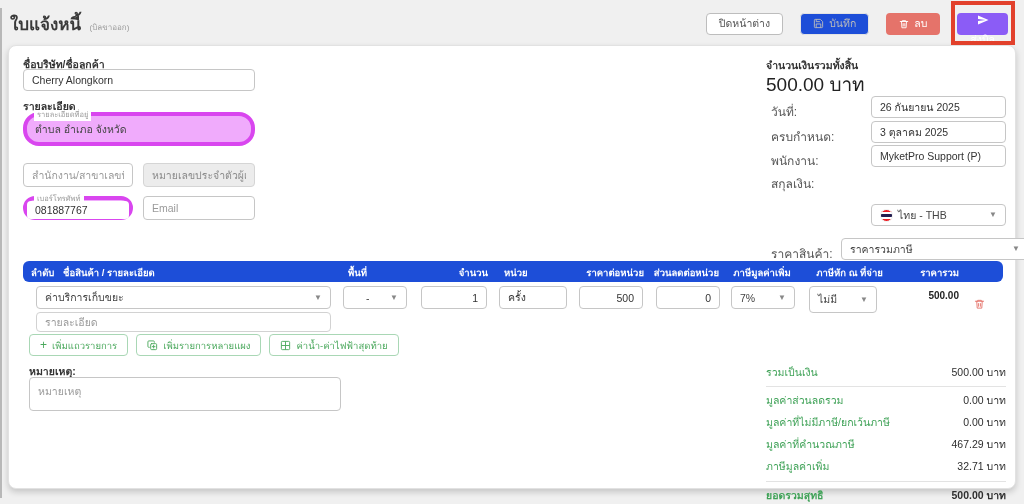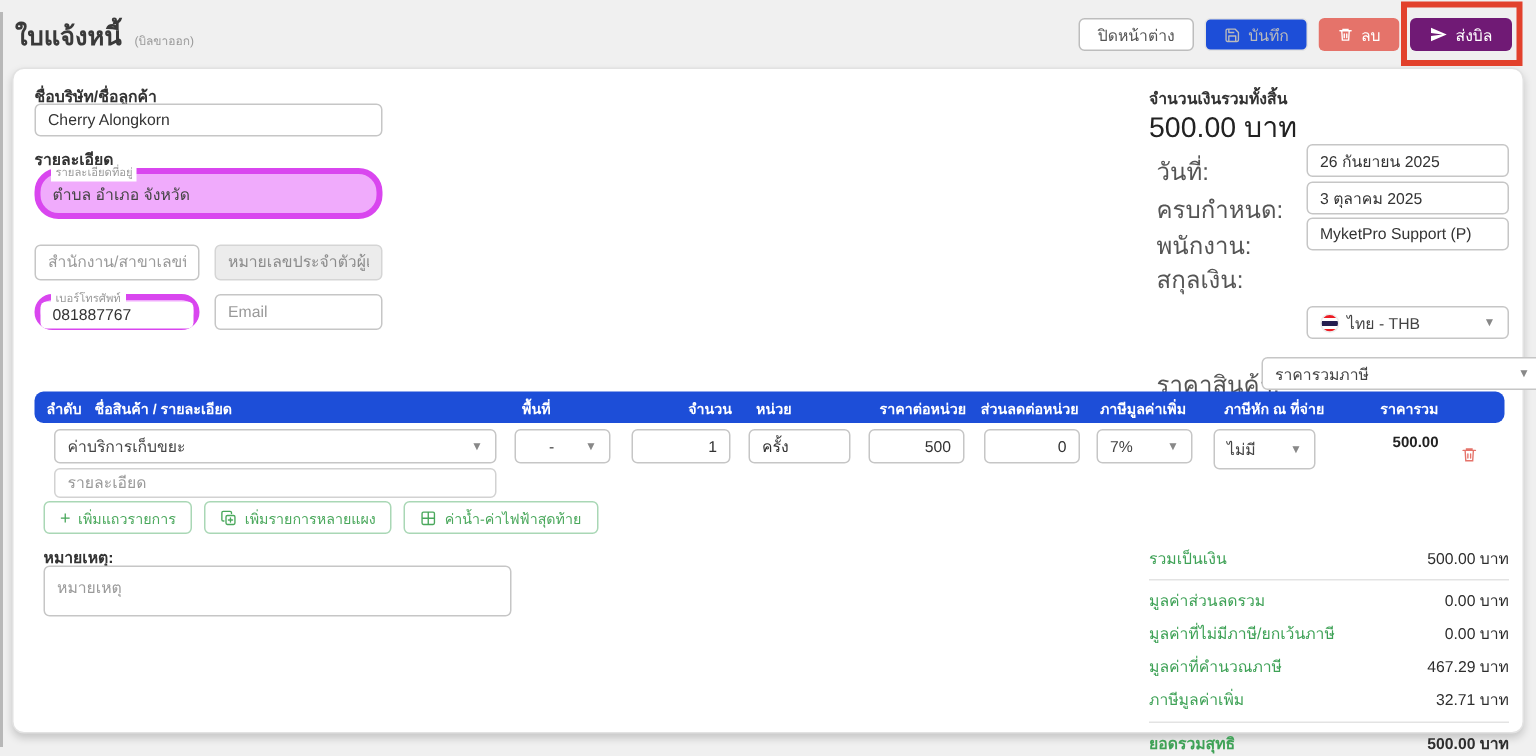--- a/index.html
+++ b/index.html
@@ -6,35 +6,35 @@
   html,body { width:1024px; height:504px; overflow:hidden; }
   body { font-family:"Liberation Sans","DejaVu Sans",sans-serif; background:#f0f0f0; position:relative; color:#333; }
   .page { position:absolute; inset:0; }
   .window-edge { position:absolute; left:0; top:8px; width:2px; height:490px; background:#8a8a8a; opacity:.55; }
 
   
   .topbar { position:absolute; left:10px; right:8px; top:6px; height:38px; display:flex; justify-content:space-between; align-items:flex-start; }
   .title-wrap { padding-top:4px; }
   .title { font-size:17px; font-weight:bold; color:#3a3a3a; }
   .title-suffix { font-size:8px; color:#9a9a9a; margin-left:4px; }
-  .topbar-actions { display:flex; align-items:center; gap:7px; padding-top:6px; padding-right:8px; }
+  .topbar-actions { display:flex; align-items:center; gap:17px; padding-top:6px; padding-right:8px; }
   .btn { display:inline-flex; align-items:center; gap:5px; height:22px; padding:0 12px; border-radius:4px; font-size:10.5px; border:1px solid transparent; cursor:pointer; font-family:inherit; }
   .btn-outline { background:#fff; border-color:#bdbdbd; color:#555; }
   .btn-disabled { background:#1d4ed8; border-color:#e3e3e3; color:#bbb; }
   .btn-red { background:#e5736a; color:#fff; }
-  .btn-green { background:#701a75; color:#fff; }
+  .btn-green { background:#8b5cf6; color:#fff;flex-direction:column; }
   .send-wrap { position:relative; }
   .annotation-box { position:absolute; left:-6px; right:-7px; top:-11px; bottom:-10px; border:4px solid #e2412c; pointer-events:none; z-index:10; }
   .icon-svg { display:inline-flex; align-items:center; }
 
   
   .card { position:absolute; left:8px; top:45px; width:1008px; height:444px; background:#fff; border:1px solid #e2e2e2; border-radius:8px; box-shadow:0 3px 6px rgba(0,0,0,.18); }
 
   .lbl { position:absolute; font-size:10.5px; font-weight:bold; color:#333; }
-  .lbl-soft { position:absolute; font-size:16px; color:#555; }
+  .lbl-soft { position:absolute; font-size:12px; color:#555; }
   input, textarea { font-family:inherit; font-size:10.5px; color:#333; border:1px solid #c6c6c6; border-radius:4px; padding:9px 8px; outline:none; background:#fff; }
   textarea { padding:5px 8px; resize:none; }
   input::placeholder, textarea::placeholder { color:#9a9a9a; }
   .abs { position:absolute; }
   .fl { position:absolute; border:4px solid #d946ef; border-radius:16px; background:#f0abfc; }
   .fl-label { position:absolute; top:-6px; left:7px; font-size:7.5px; color:#999; background:#fff; padding:0 3px; line-height:1.4; white-space:nowrap; }
   .fl-text { font-size:10.5px; color:#444; padding:5px 8px; }
   .fl input { border:none; width:100%; height:100%; border-radius:4px; }
   .input-disabled { background:#ececec !important; border-color:#d5d5d5 !important; }
   .input-disabled::placeholder { color:#8b8b8b; }

